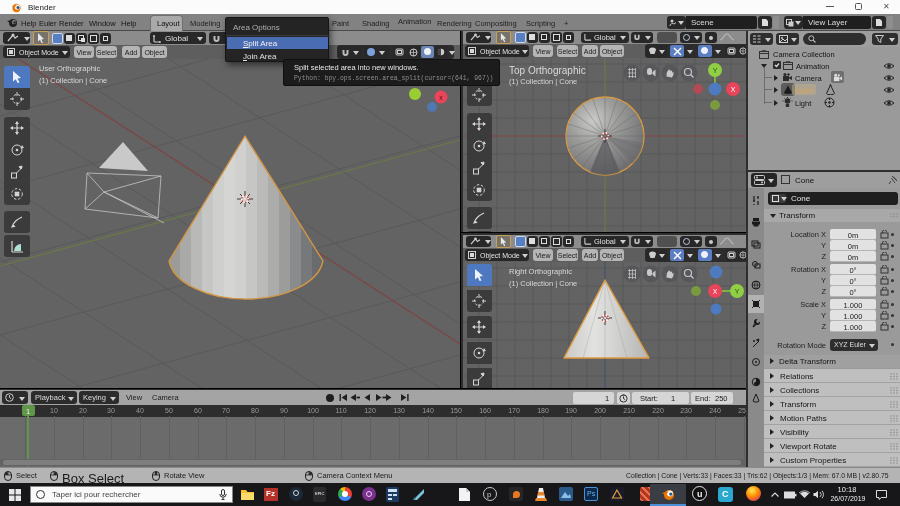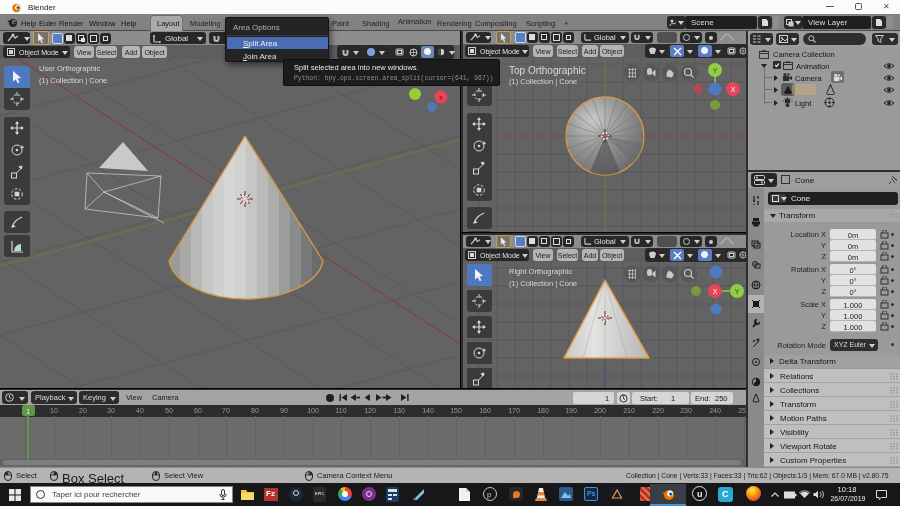--- a/index.html
+++ b/index.html
@@ -1177,21 +1177,21 @@
       <rect x="0.5" y="0.5" width="7" height="9" rx="3.5" stroke="#222" fill="none"></rect>
       <path d="M4 0.5 V4 M0.5 4 h7" stroke="#222" stroke-width=".8"></path>
       <rect x="4" y="1" width="3" height="3" rx="1.5" fill="#222"></rect>
     </svg>
  <div class="abs txt" style="left:62px;top:3px;font-size:13px;color:#1a1a1a">Box Select</div>
  <svg class="abs" style="left:152px;top:3px" width="8" height="10" viewBox="0 0 8 10">
       <rect x="0.5" y="0.5" width="7" height="9" rx="3.5" stroke="#222" fill="none"></rect>
       <path d="M4 0.5 V4 M0.5 4 h7" stroke="#222" stroke-width=".8"></path>
       <rect x="2.8" y="1" width="2.4" height="3" rx="1" fill="#222"></rect>
     </svg>
- <div class="abs txt" style="left:164px;top:3px;font-size:7.5px;color:#1a1a1a">Select View</div>
+ <div class="abs txt" style="left:164px;top:3px;font-size:7.5px;color:#1a1a1a">Rotate View</div>
  <svg class="abs" style="left:305px;top:3px" width="8" height="10" viewBox="0 0 8 10">
       <rect x="0.5" y="0.5" width="7" height="9" rx="3.5" stroke="#222" fill="none"></rect>
       <path d="M4 0.5 V4 M0.5 4 h7" stroke="#222" stroke-width=".8"></path>
       <rect x="4" y="1" width="3" height="3" rx="1.5" fill="#222"></rect>
     </svg>
  <div class="abs txt" style="left:317px;top:3px;font-size:7.5px;color:#1a1a1a">Camera Context Menu</div>
  <div class="abs txt" style="left:626px;top:4px;font-size:7px;color:#1a1a1a;transform:scale(0.97);transform-origin:left top">Collection | Cone | Verts:33 | Faces:33 | Tris:62 | Objects:1/3 | Mem: 67.0 MB | v2.80.75</div>
 </div>
 
 <div class="abs" style="left:0;top:483px;width:900px;height:23px;background:#17171a">

